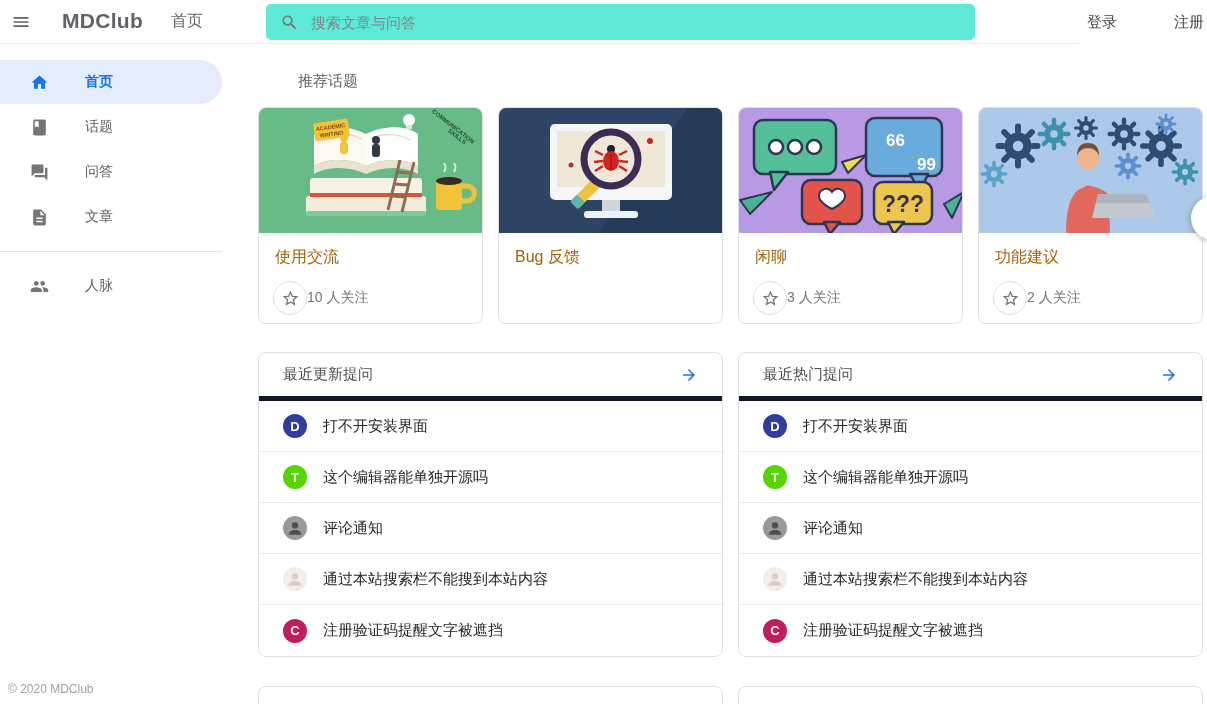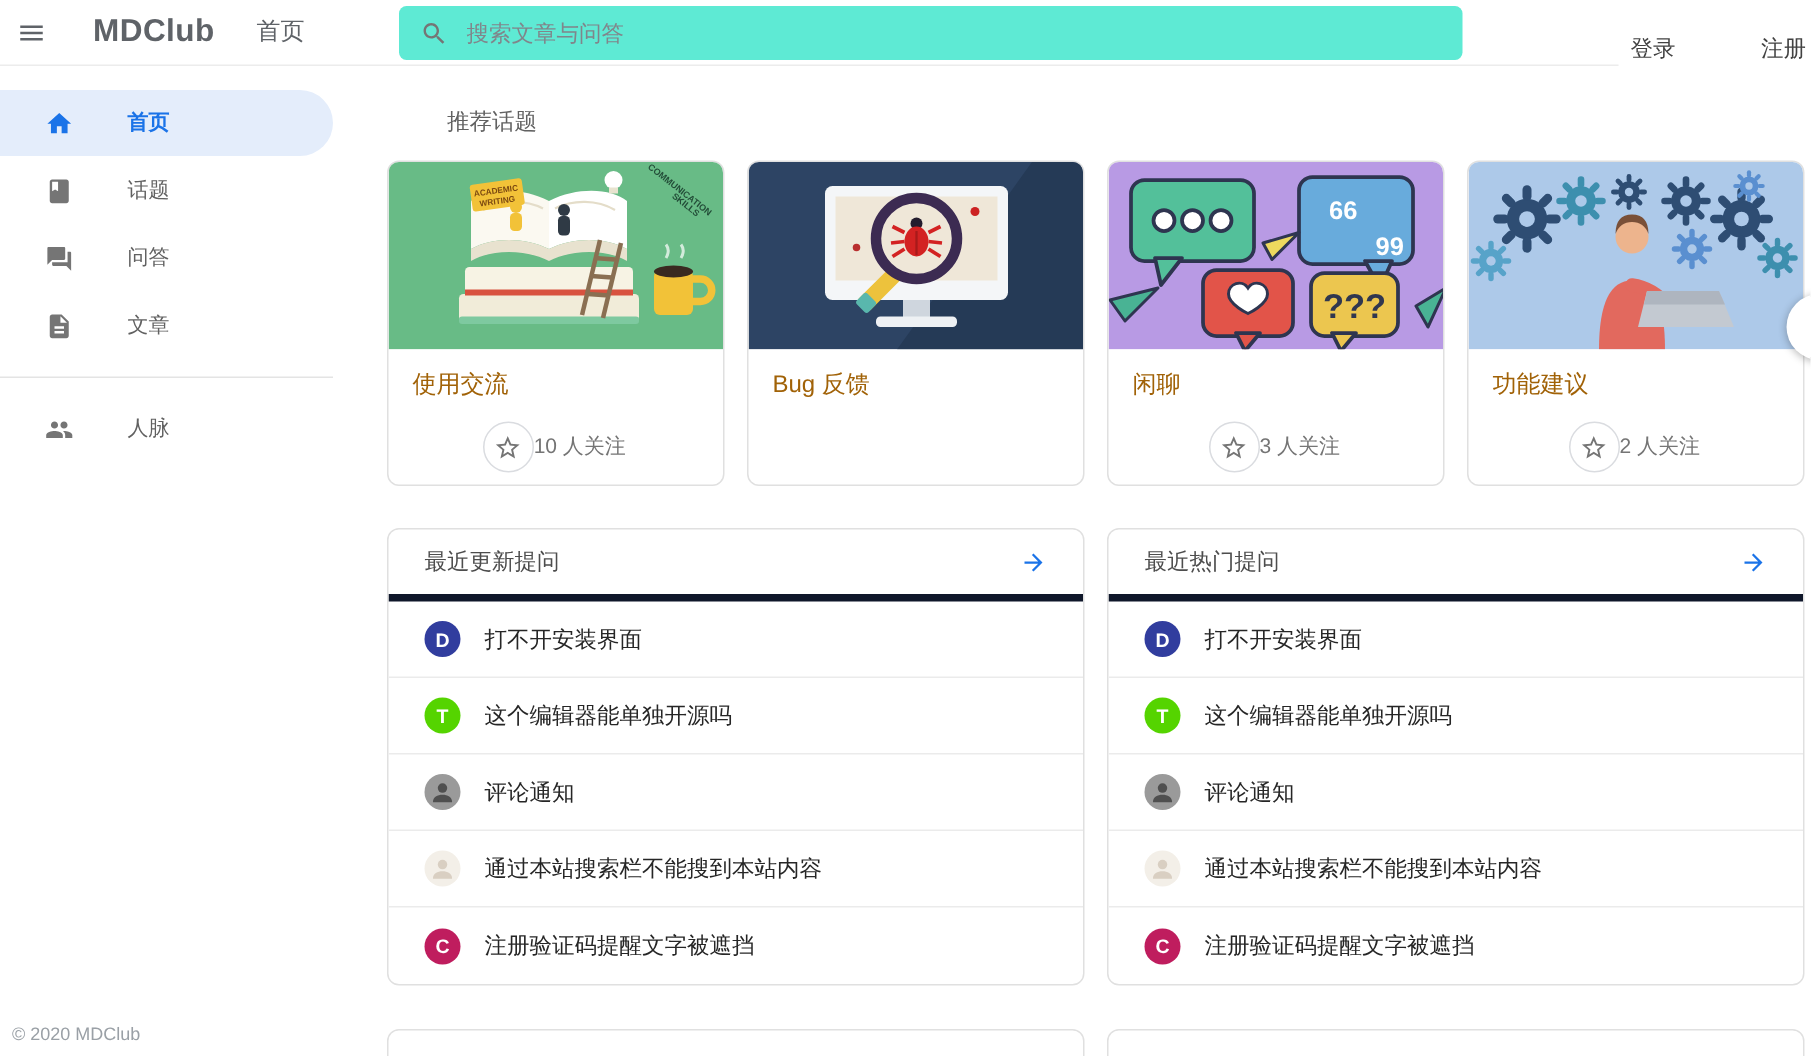--- a/index.html
+++ b/index.html
@@ -12,21 +12,21 @@
   .menu-btn { position:absolute; left:8px; top:9px; width:26px; height:26px; border:none;
     background:transparent; cursor:pointer; display:flex; align-items:center; justify-content:center; }
   .logo { position:absolute; left:62px; top:9px; font-size:21px; font-weight:bold;
     color:#5f6368; letter-spacing:.3px; cursor:pointer; }
   .topnav-item { position:absolute; left:171px; top:11px; font-size:16px; color:#5f6368; cursor:pointer; }
   .searchbox { position:absolute; left:266px; top:4px; width:709px; height:36px;
     background:#5eead4; border-radius:5px; display:flex; align-items:center; padding-left:14px; }
   .searchbox input { border:none; outline:none; background:transparent; margin-left:12px;
     font-size:15px; color:#3c4043; width:620px; font-family:inherit; }
   .searchbox input::placeholder { color:#80868b; }
-  .auth-btn { position:absolute; top:10px; height:44px; border:none; background:transparent;
+  .auth-btn { position:absolute; top:0; height:44px; border:none; background:transparent;
     font-size:15px; color:#424242; cursor:pointer; font-family:inherit; }
   .auth-login { left:1082px; width:40px; }
   .auth-register { left:1169px; width:40px; }
 
   
   .sidebar { position:absolute; left:0; top:44px; width:222px; }
   .side-item { height:44px; margin-bottom:1px; display:flex; align-items:center; padding-left:30px;
     border-radius:0 22px 22px 0; font-size:14px; color:#616161; cursor:pointer; }
   .side-item:first-child { margin-top:16px; }
   .side-item svg { margin-right:36px; flex:none; }
@@ -40,21 +40,21 @@
     justify-content:space-between; align-items:center;margin-left:40px; }
   .section-title { font-size:15px; color:#616161; }
   .arrow-btn { border:none; background:transparent; cursor:pointer; display:flex; align-items:center; padding:0; }
 
   .cards-row { position:absolute; top:63px; left:8px; width:945px; display:flex; gap:15px; }
   .card { flex:1; height:217px; background:#fff; border:1px solid #e0e0e0; border-radius:8px;
     overflow:hidden; cursor:pointer; }
   .card-img { height:125px; overflow:hidden; }
   .card-img svg { display:block; width:100%; height:125px; }
   .card-title { font-size:16px; color:#a16207; padding:14px 16px 0; line-height:20px; }
-  .card-foot { display:flex; justify-content:center; align-items:center; padding:14px 16px 0 14px; }
+  .card-foot { display:flex; justify-content:flex-start; align-items:center; padding:14px 16px 0 14px; }
   .star-btn { width:34px; height:34px; border-radius:50%; border:1px solid #dadce0; background:#fff;
     display:flex; align-items:center; justify-content:center; cursor:pointer; padding:0; }
   .follow-count { font-size:14px; color:#757575; }
 
   .next-btn { position:absolute; left:1191px; top:196px; width:44px; height:44px; border-radius:50%;
     background:#fff; border:none; box-shadow:0 1px 6px rgba(0,0,0,.3); cursor:pointer; z-index:10;
     display:flex; align-items:center; justify-content:center; }
 
   .panels-row { position:absolute; top:308px; left:8px; width:945px; display:flex; gap:15px; }
   .panel { flex:1; background:#fff; border:1px solid #e0e0e0; border-radius:8px; overflow:hidden; }

